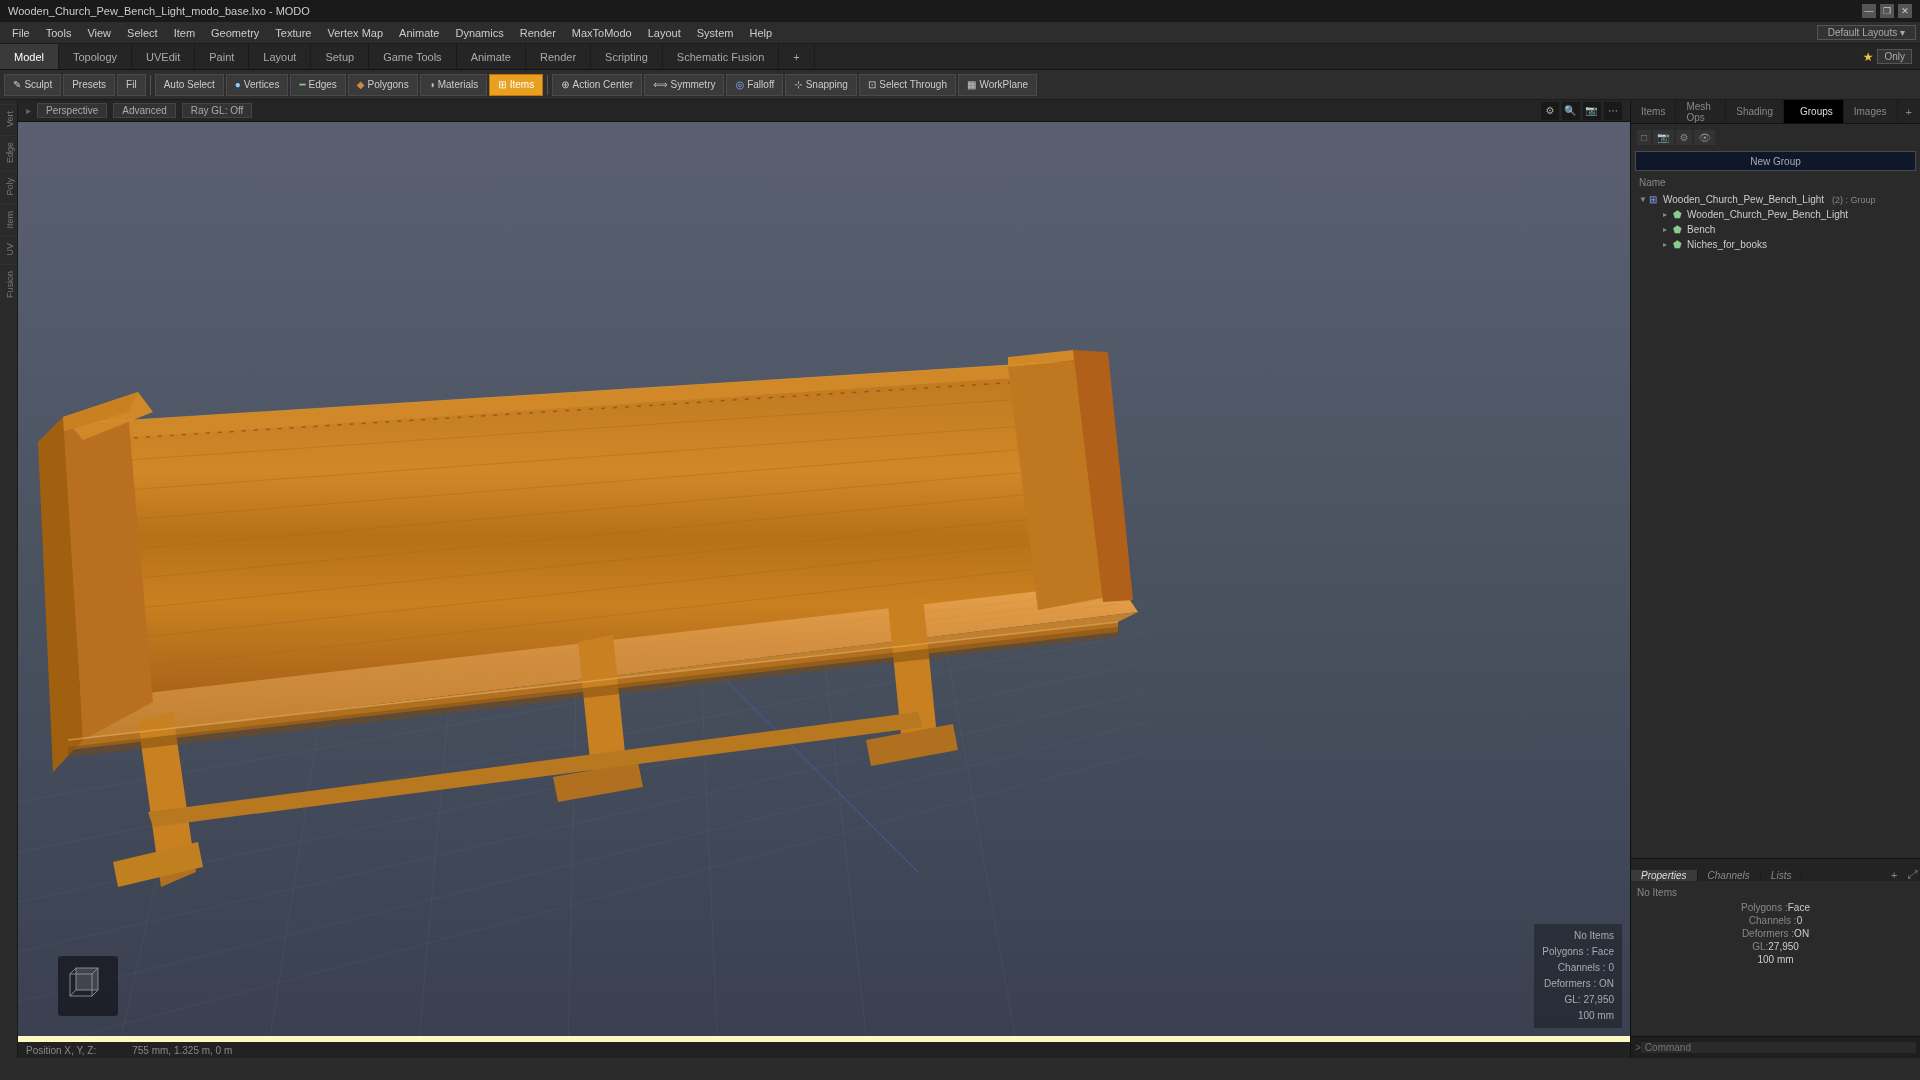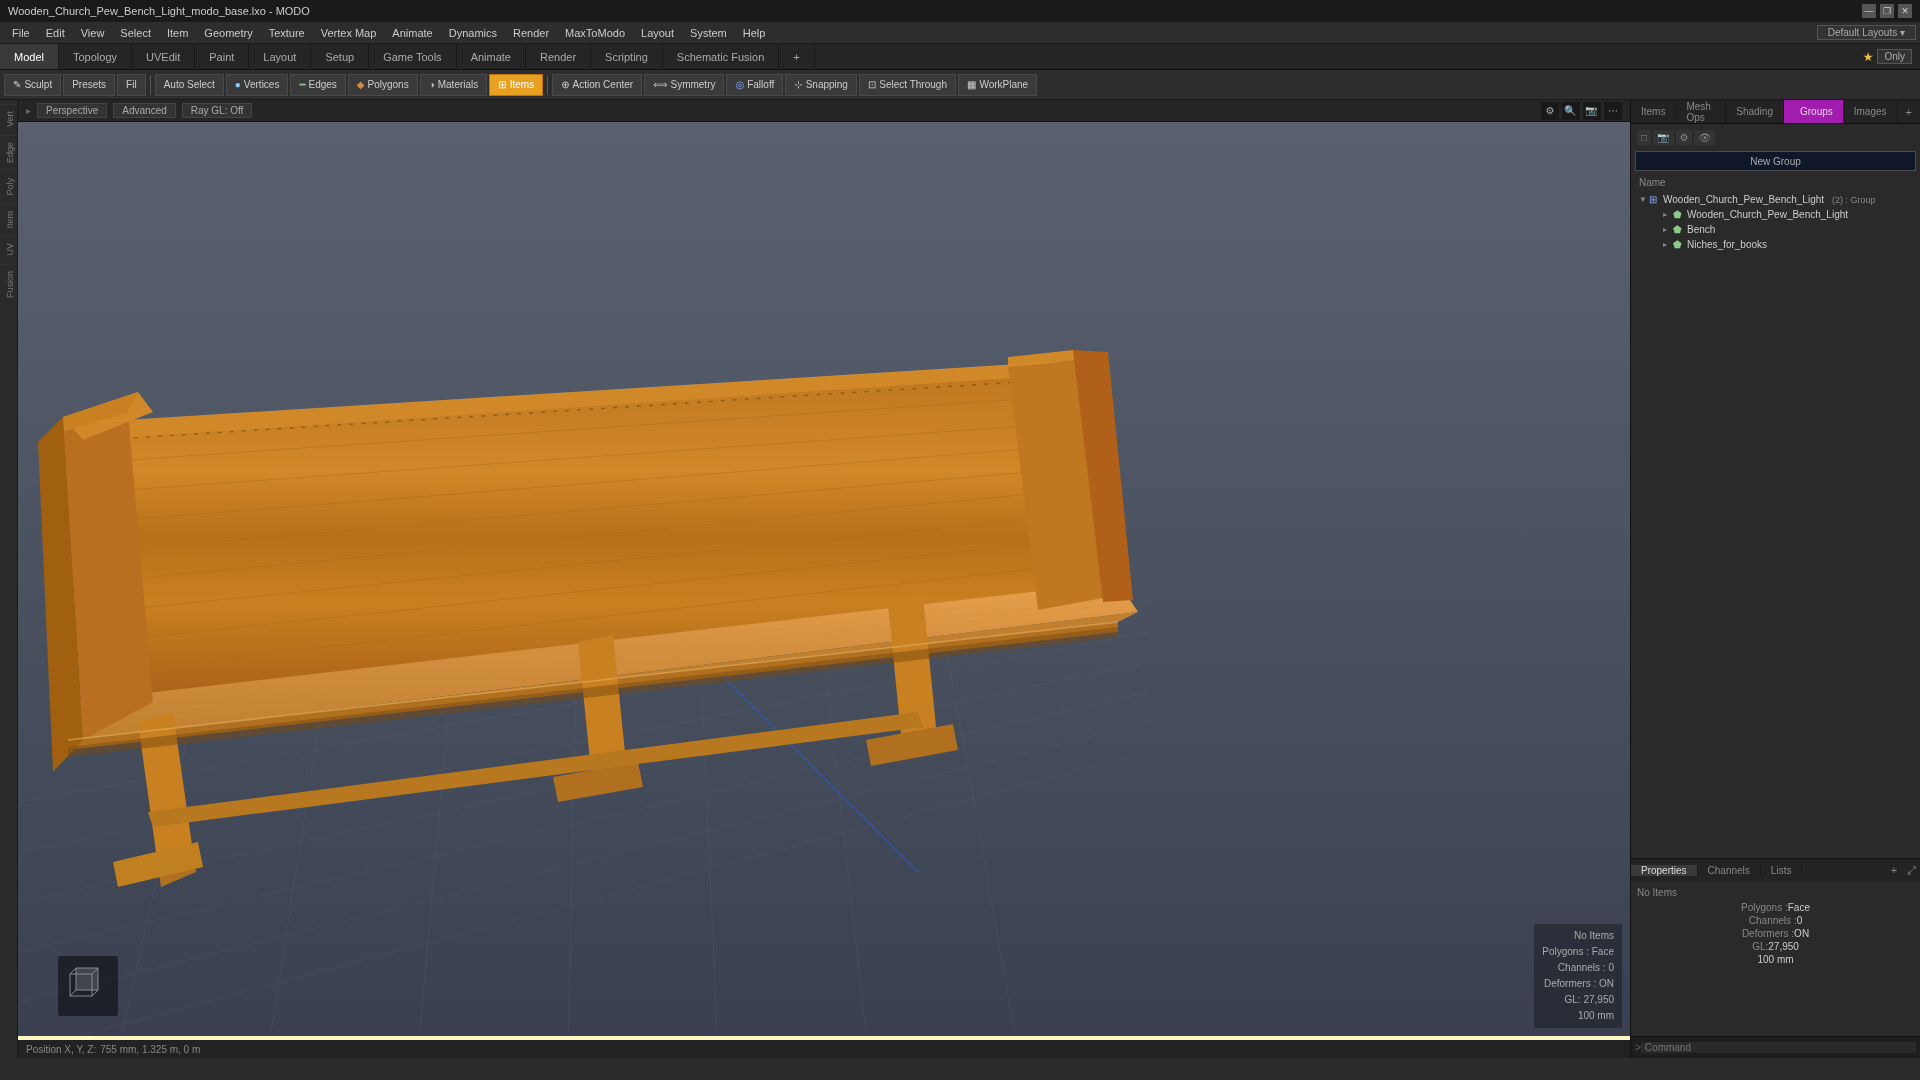--- a/index.html
+++ b/index.html
@@ -40,44 +40,44 @@
     .vp-btn { font-size: 10px; color: #aaa; background: #333; border: 1px solid #444; padding: 1px 8px; cursor: pointer; }
     #viewport { flex: 1; position: relative; background: #4a5060; overflow: hidden; }
 
     
     .grid-svg { position: absolute; inset: 0; width: 100%; height: 100%; }
 
     
     #axes-indicator { position: absolute; bottom: 20px; left: 40px; width: 60px; height: 60px; }
 
     
-    #statusbar { height: 22px; background: #222; display: flex; align-items: center; padding: 0 8px; border-top: 4px solid #fef9c3; font-size: 10px; color: #888; }
+    #statusbar { height: 22px; background: #222; display: flex; align-items: center; padding: 0 8px; border-top: 6px solid #fef9c3; font-size: 10px; color: #888; gap: 32px; }
 
     
     #right-panel { width: 290px; background: #2a2a2a; border-left: 1px solid #111; display: flex; flex-direction: column; }
     #right-tabs { height: 24px; background: #232323; display: flex; align-items: stretch; border-bottom: 1px solid #111; }
     .right-tab { padding: 0 10px; display: flex; align-items: center; font-size: 10px; color: #888; cursor: pointer; border-right: 1px solid #1a1a1a; }
-    .right-tab.active { background: #a21caf; color: #ddd; padding-left: 16px; }
+    .right-tab.active { background: #000000; color: #ddd; padding-left: 16px; }
     #right-tabs-add { margin-left: auto; padding: 0 8px; display: flex; align-items: center; color: #888; cursor: pointer; }
 
     
     #groups-content { flex: 1; overflow-y: auto; padding: 4px; }
     #new-group-btn { width: 100%; height: 20px; background: #0f172a; border: 1px solid #4a4a4a; color: #aaa; font-size: 10px; cursor: pointer; margin-bottom: 4px; }
     #groups-header { display: flex; align-items: center; padding: 2px 4px; font-size: 10px; color: #888; }
     .group-tree { padding: 2px 0; }
     .tree-item { display: flex; align-items: center; padding: 2px 4px; font-size: 10px; cursor: pointer; }
     .tree-indent { width: 12px; flex-shrink: 0; }
     .tree-arrow { width: 10px; font-size: 8px; color: #888; flex-shrink: 0; }
     .tree-icon { width: 14px; font-size: 10px; flex-shrink: 0; }
     .tree-label { font-size: 10px; color: #ccc; }
     .tree-badge { font-size: 9px; color: #888; margin-left: 8px; }
 
     
     #right-bottom { height: 200px; border-top: 1px solid #111; display: flex; flex-direction: column; }
-    #right-bottom-tabs { height: 22px; background: #232323; display: flex; align-items: center; }
+    #right-bottom-tabs { height: 22px; background: #232323; display: flex; align-items: flex-end; font-style: italic; }
     .rb-tab { padding: 0 10px; display: flex; align-items: center; font-size: 10px; color: #888; cursor: pointer; border-right: 1px solid #1a1a1a; }
     .rb-tab.active { background: #3a3a3a; color: #ddd; }
     #right-bottom-content { flex: 1; padding: 6px; font-size: 10px; color: #888; }
     .prop-row { display: flex; justify-content: center; margin-bottom: 2px; }
     .prop-label { color: #888; }
     .prop-value { color: #ccc; }
     #right-bottom-cmd { height: 22px; background: #1e1e1e; display: flex; align-items: center; border-top: 1px solid #111; padding: 0 4px; }
     #cmd-prompt { font-size: 10px; color: #666; }
     #cmd-input { flex: 1; background: #2a2a2a; border: none; color: #ccc; font-size: 10px; padding: 0 4px; outline: none; }
     .vp-icon-btn { width: 18px; height: 18px; background: rgba(0,0,0,0.3); display: flex; align-items: center; justify-content: center; cursor: pointer; font-size: 10px; color: #aaa; }
@@ -95,21 +95,21 @@
   <span>Wooden_Church_Pew_Bench_Light_modo_base.lxo - MODO</span>
   <div id="titlebar-controls">
     <button class="title-btn">—</button>
     <button class="title-btn">❐</button>
     <button class="title-btn close">✕</button>
   </div>
 </div>
 
 <div id="menubar">
   <span class="menu-item">File</span>
-  <span class="menu-item">Edit</span>
+  <span class="menu-item">Tools</span>
   <span class="menu-item">View</span>
   <span class="menu-item">Select</span>
   <span class="menu-item">Item</span>
   <span class="menu-item">Geometry</span>
   <span class="menu-item">Texture</span>
   <span class="menu-item">Vertex Map</span>
   <span class="menu-item">Animate</span>
   <span class="menu-item">Dynamics</span>
   <span class="menu-item">Render</span>
   <span class="menu-item">MaxToModo</span>

